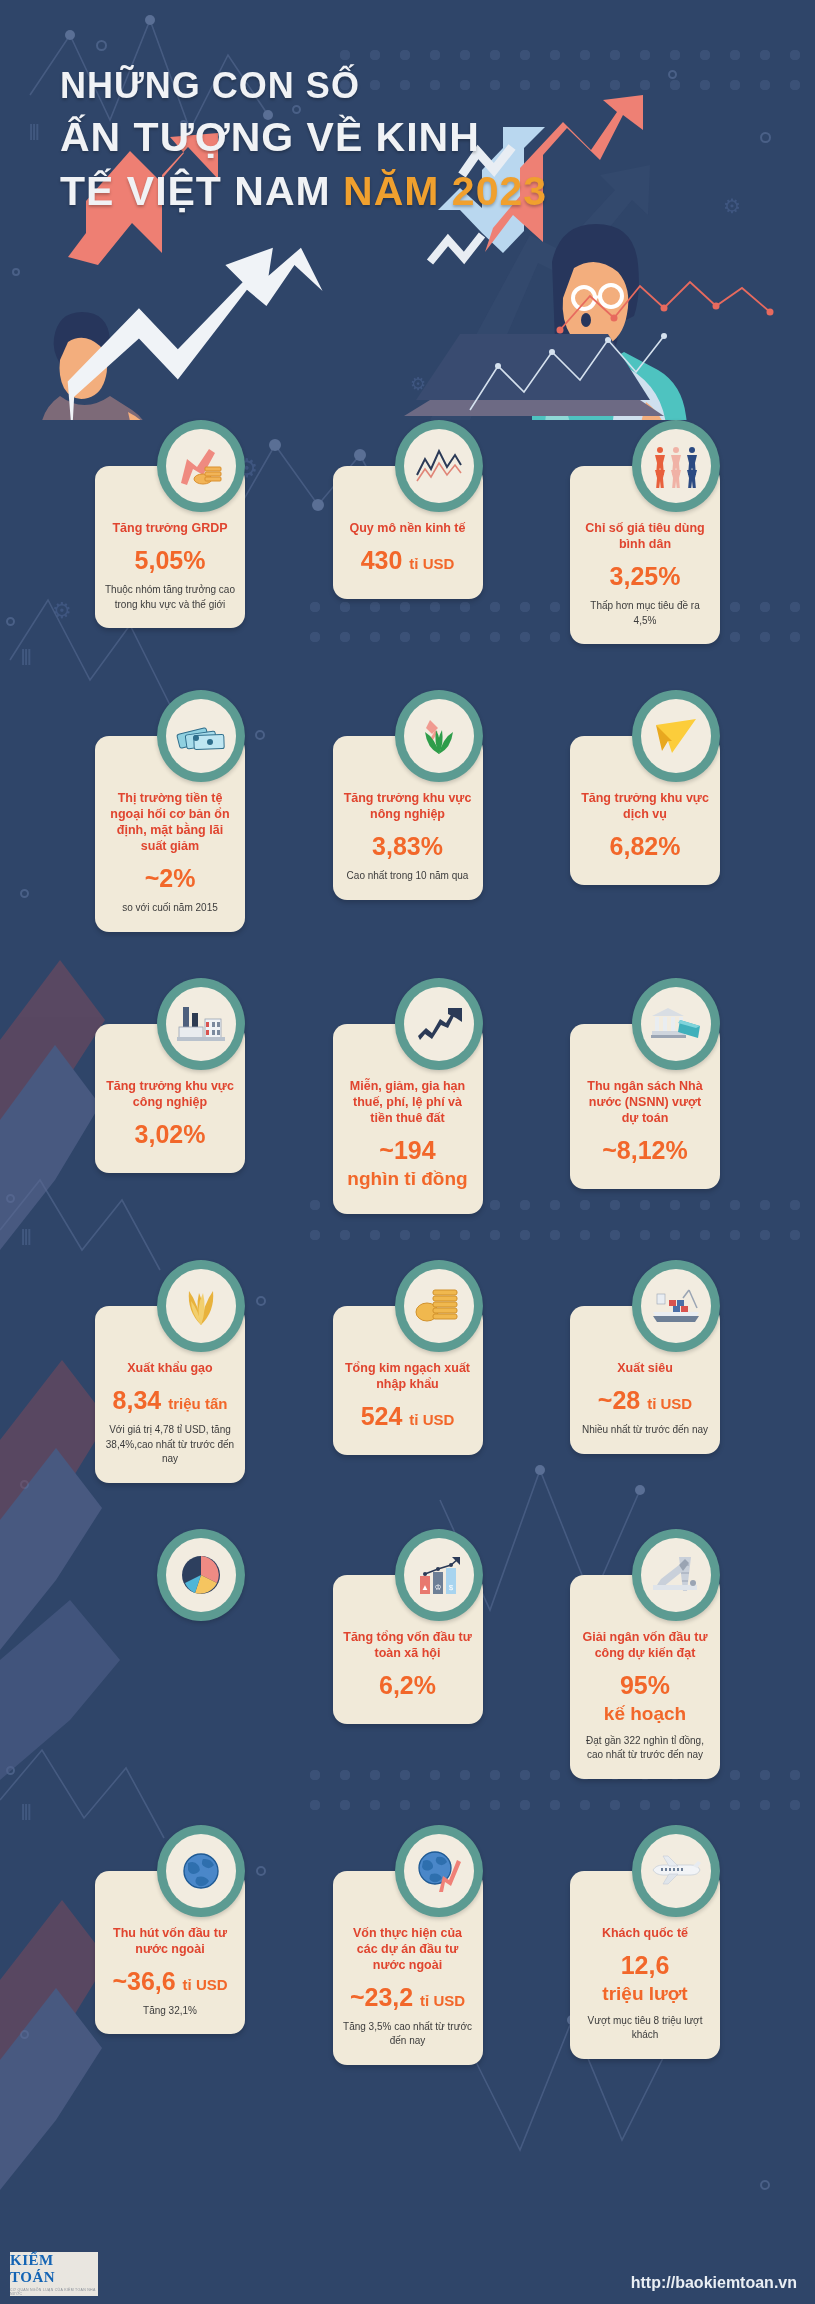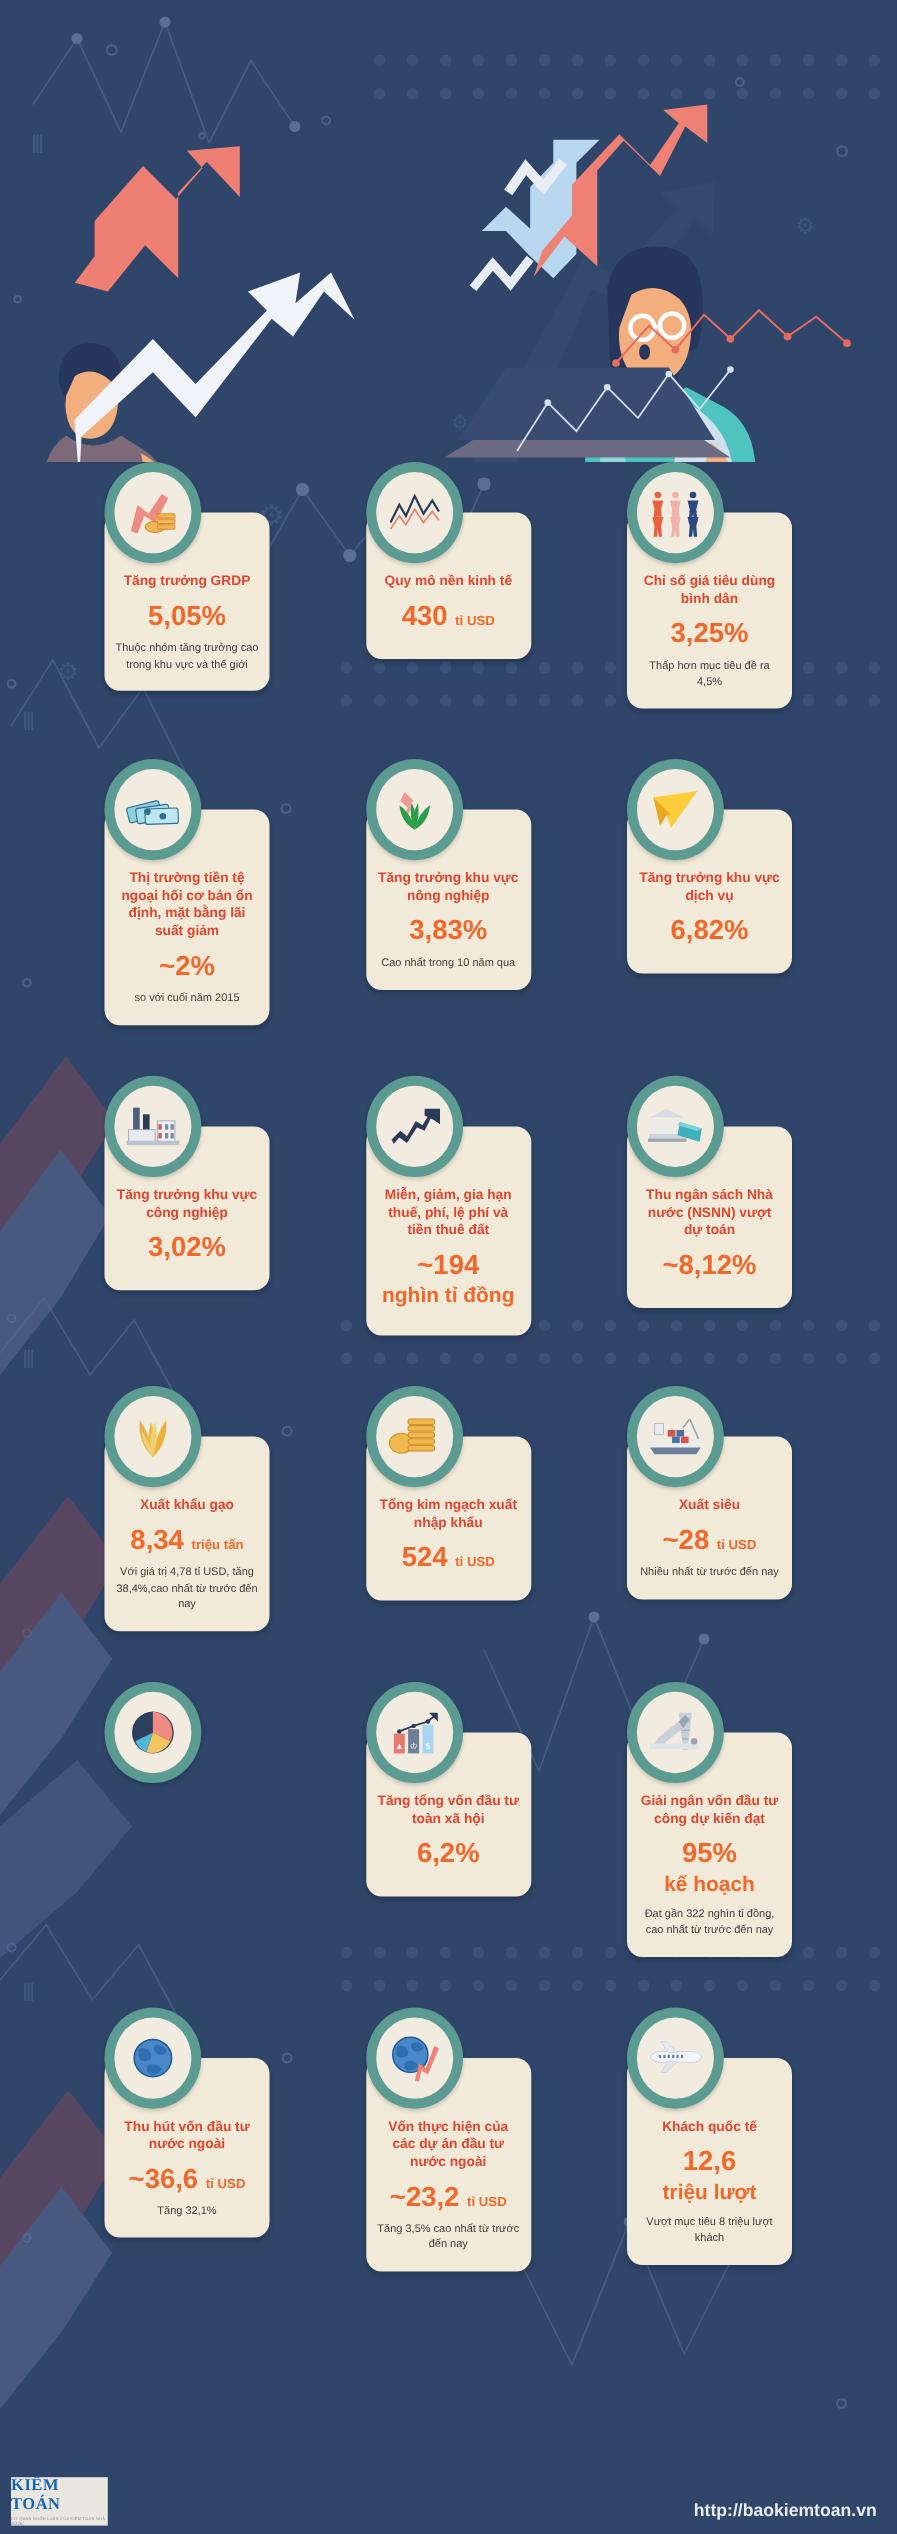--- a/index.html
+++ b/index.html
@@ -76,21 +76,21 @@
   .row {
     display: flex;
     justify-content: space-between;
     position: relative;
   }
   .card-wrap {
     position: relative;
     width: 150px;
     display: flex;
     flex-direction: column;
-    align-items: flex-start;
+    align-items: flex-end;
   }
   .badge {
     width: 88px;
     height: 92px;
     border-radius: 50%;
     background: #5c9b92;
     display: flex;
     align-items: center;
     justify-content: center;
     position: relative;
@@ -130,21 +130,21 @@
     margin-bottom: 7px;
   }
   .card-value {
     color: #f2672a;
     font-weight: bold;
     font-size: 25px;
     line-height: 1.12;
     margin: 3px 0 4px 0;
     white-space: nowrap;
   }
-  .card-value .unit { font-size: 12px; font-weight: bold; }
+  .card-value .unit { font-size: 15px; font-weight: bold; }
   .card-value-2 {
     color: #f2672a;
     font-weight: bold;
     font-size: 19px;
     line-height: 1.15;
     margin-bottom: 4px;
   }
   .card-note {
     color: #3c3c3c;
     font-size: 10px;
@@ -329,20 +329,28 @@
         <polyline points="470,410 498,366 524,392 552,352 580,380 608,340 636,372 664,336"></polyline>
       </g>
       <g fill="#d5e1ee">
         <circle cx="498" cy="366" r="3"></circle>
           <circle cx="552" cy="352" r="3"></circle>
         <circle cx="608" cy="340" r="3"></circle>
           <circle cx="664" cy="336" r="3"></circle>
       </g>
     </svg>
 
+    <div class="title-block">
+      <div class="title-line l1">NHỮNG CON SỐ</div>
+      <div class="title-line">ẤN TƯỢNG VỀ KINH</div>
+      <div class="title-line">
+        <span>TẾ VIỆT NAM</span>
+        <span class="accent-year">NĂM 2023</span>
+      </div>
+    </div>
   </div>
 
   <div class="grid-area">
 
     <div class="row">
 
       <div class="card-wrap">
         <div class="badge">
             <div class="badge-inner">
           <svg width="52" height="46" viewBox="0 0 52 46">

